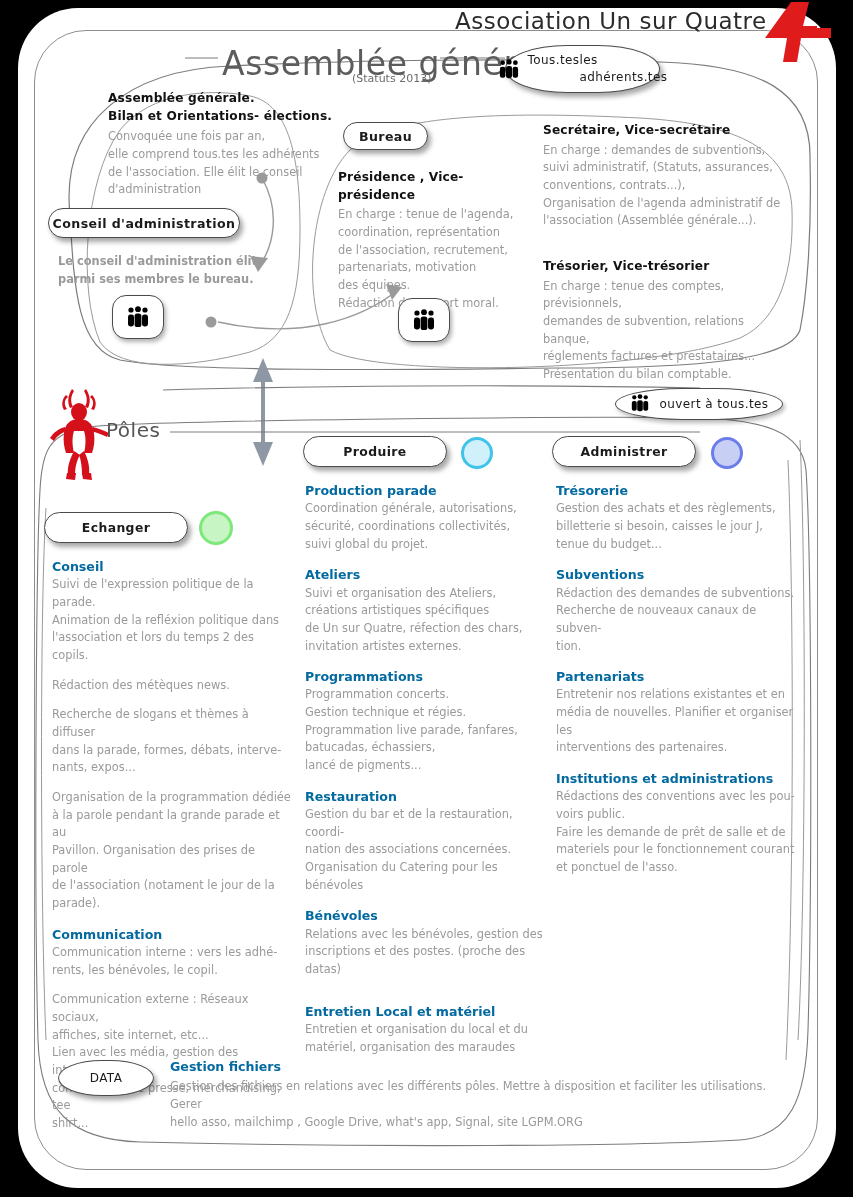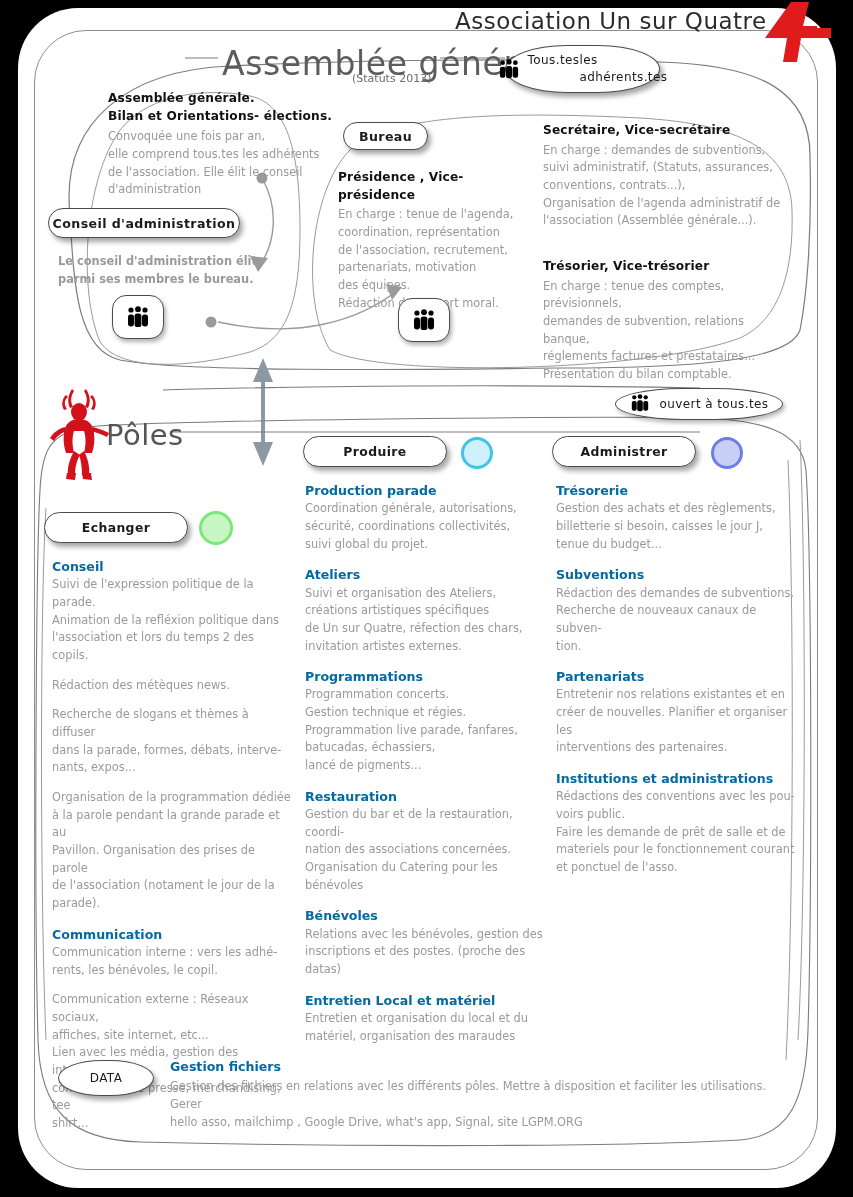--- a/index.html
+++ b/index.html
@@ -56,21 +56,21 @@
   .ag-title {
     position: absolute; left: 222px; top: 44px;
     font-size: 33px; color: #5c5c5c; font-weight: 400; letter-spacing: .6px;
   }
   .ag-sub {
     position: absolute; left: 352px; top: 72px;
     font-size: 11px; color: #6b6b6b;
   }
   .poles-title {
     position: absolute; left: 106px; top: 418px;
-    font-size: 29px; color: #555; letter-spacing: .5px;
+    font-size: 20px; color: #555; letter-spacing: .5px;
   }
 
   
   .blk { position: absolute; }
   .h { font-size: 12.2px; font-weight: 700; color: #111; letter-spacing: .15px; line-height: 1.45; }
   .h2 { font-size: 12.6px; font-weight: 700; color: #0369a1; line-height: 1.45; }
   .p { font-size: 11.4px; color: #9a9a9a; line-height: 1.55; }
 
   
   .dot { position: absolute; border-radius: 50%; }
@@ -310,21 +310,21 @@
 Programmation live parade, fanfares,
 batucadas, échassiers,
 lancé de pigments...</div>
       </div>
       <div style="margin-bottom: 13px;">
         <div class="h2">Restauration</div>
         <div class="p" style="white-space: pre-line;">Gestion du bar et de la restauration, coordi-
 nation des associations concernées.
 Organisation du Catering pour les bénévoles</div>
       </div>
-      <div style="margin-bottom: 13px;">
+      <div style="margin-bottom: 24px;">
         <div class="h2">Bénévoles</div>
         <div class="p" style="white-space: pre-line;">Relations avec les bénévoles,  gestion des
 inscriptions et des postes. (proche des datas)</div>
       </div>
       <div style="margin-bottom: 13px;">
         <div class="h2">Entretien Local et matériel</div>
         <div class="p" style="white-space: pre-line;">Entretien et organisation du local et du
 matériel, organisation des maraudes</div>
       </div>
     </div>
@@ -342,21 +342,21 @@
       </div>
       <div style="margin-bottom: 13px;">
         <div class="h2">Subventions</div>
         <div class="p" style="white-space: pre-line;">Rédaction des demandes de subventions.
 Recherche de nouveaux canaux de subven-
 tion.</div>
       </div>
       <div style="margin-bottom: 13px;">
         <div class="h2">Partenariats</div>
         <div class="p" style="white-space: pre-line;">Entretenir nos relations existantes et en
-créer de nouvelles. Planifier et organiser les
+média de nouvelles. Planifier et organiser les
 interventions des partenaires.</div>
       </div>
       <div style="margin-bottom: 13px;">
         <div class="h2">Institutions et administrations</div>
         <div class="p" style="white-space: pre-line;">Rédactions des conventions avec les pou-
 voirs public.
 Faire les demande de prêt de salle et de
 materiels pour le fonctionnement courant
 et ponctuel de l'asso.</div>
       </div>

